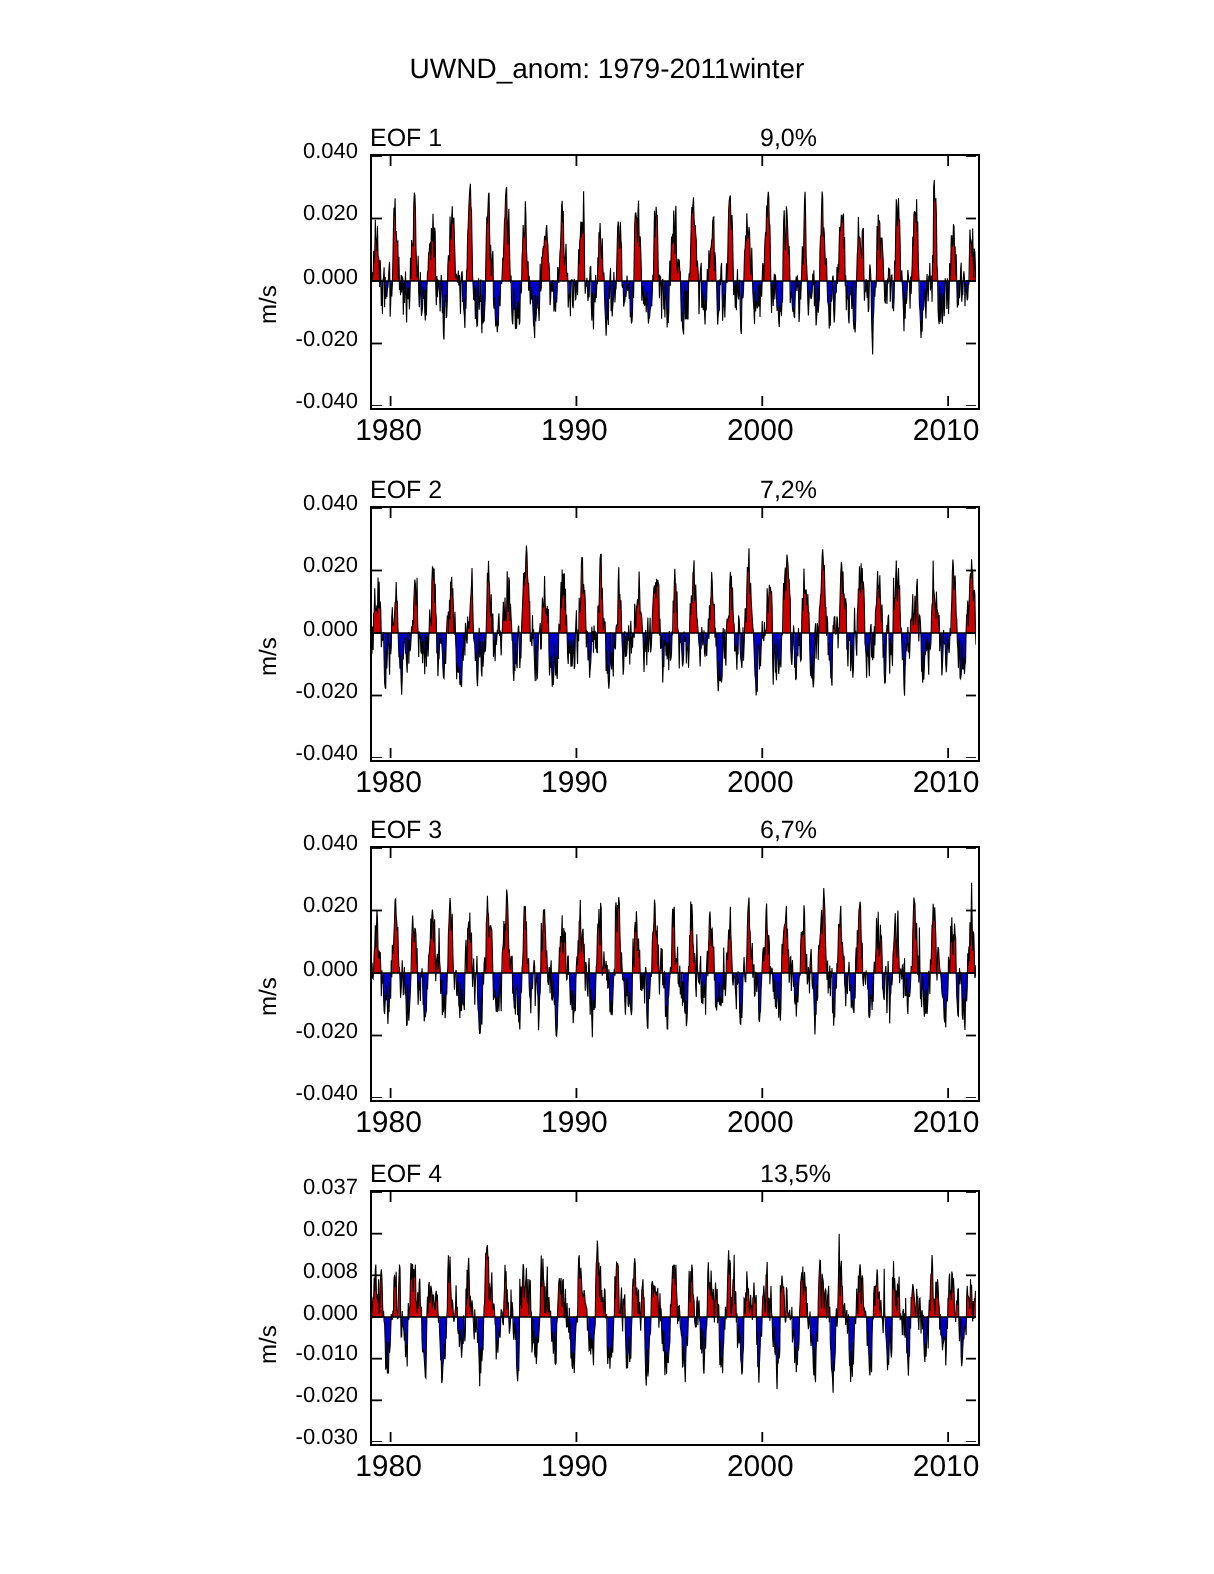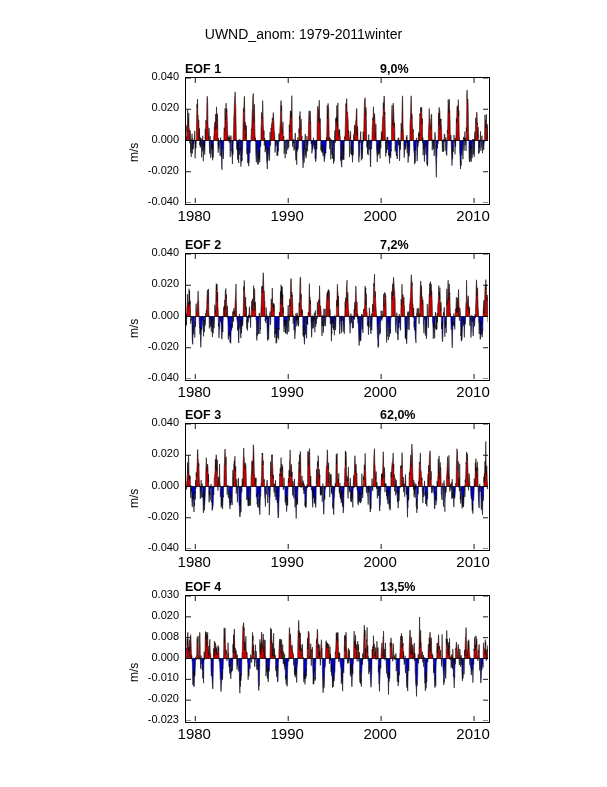--- a/index.html
+++ b/index.html
@@ -35,21 +35,20 @@
     border: 1.5px solid #000;
     box-sizing: border-box;
     background: #fff;
     overflow: hidden;
   }
   .panel-label {
     position: absolute;
     font-size: 12.5px;
     color: #000;
     white-space: nowrap;
-    font-weight: bold;
   }
   .panel-label.left { text-align: left; }
   .panel-label.right { text-align: left; }
   .ylabel {
     position: absolute;
     font-size: 12px;
     color: #000;
     transform: rotate(-90deg);
     transform-origin: 50% 50%;
     white-space: nowrap;
@@ -134,21 +133,21 @@
         <line x1="195.13846153846154" x2="195.13846153846154" y1="120" y2="125" stroke="#000" stroke-width="0.9"></line>
         <line x1="195.13846153846154" x2="195.13846153846154" y1="0" y2="5" stroke="#000" stroke-width="0.9"></line>
         <line x1="288.0615384615385" x2="288.0615384615385" y1="120" y2="125" stroke="#000" stroke-width="0.9"></line>
         <line x1="288.0615384615385" x2="288.0615384615385" y1="0" y2="5" stroke="#000" stroke-width="0.9"></line>
       </svg>
   </div>
 </div>
 
 <div class="panel" style="top:0;">
   <div class="panel-label left" style="left:185px; top:408px;">EOF 3</div>
-  <div class="panel-label right" style="left:380px; top:408px; width:110px;">62,0%</div>
+  <div class="panel-label right" style="left:380px; top:408px; width:110px;">6,7%</div>
   <div class="ylabel" style="left:114px; top:481px; width:40px;">m/s</div>
   <div class="plot-frame" style="left:185px; top:423px; width:305px; height:128px;">
     <svg class="series" id="svg-2" width="302" height="125" viewBox="0 0 302 125" preserveAspectRatio="none">
         <path d="M0.00,62.50 L0.00,57.32 L0.27,62.50 Z M0.82,62.50 L0.82,60.89 L1.10,52.40 L1.37,50.14 L1.65,38.60 L1.92,49.87 L2.20,41.15 L2.47,31.43 L2.75,35.78 L3.02,51.33 L3.30,55.28 L3.57,51.21 L3.85,55.37 L4.12,51.95 L4.40,60.55 L4.67,62.50 Z M4.95,62.50 L4.95,61.18 L5.22,62.50 Z M9.62,62.50 L9.62,56.08 L9.89,62.50 Z M10.17,62.50 L10.17,48.39 L10.44,53.00 L10.72,50.87 L10.99,42.94 L11.27,36.75 L11.54,25.86 L11.82,25.47 L12.09,34.18 L12.37,36.70 L12.64,41.67 L12.92,39.48 L13.19,52.80 L13.46,59.60 L13.74,59.93 L14.01,62.50 Z M15.11,62.50 L15.11,56.09 L15.39,62.50 Z M16.21,62.50 L16.21,59.56 L16.49,62.50 Z M19.79,62.50 L19.79,48.56 L20.06,40.34 L20.33,33.70 L20.61,40.97 L20.88,42.48 L21.16,47.07 L21.43,40.00 L21.71,40.67 L21.98,43.49 L22.26,58.02 L22.53,50.05 L22.81,62.50 Z M24.46,62.50 L24.46,62.40 L24.73,62.50 Z M25.01,62.50 L25.01,60.08 L25.28,62.50 Z M28.30,62.50 L28.30,53.64 L28.58,53.06 L28.85,50.00 L29.13,46.15 L29.40,35.24 L29.68,45.41 L29.95,33.54 L30.23,30.78 L30.50,33.97 L30.78,47.07 L31.05,37.91 L31.33,35.69 L31.60,53.11 L31.88,62.50 Z M32.15,62.50 L32.15,57.58 L32.43,55.22 L32.70,52.87 L32.98,60.70 L33.25,59.49 L33.53,39.95 L33.80,56.70 L34.07,59.64 L34.35,62.50 Z M37.92,62.50 L37.92,59.78 L38.20,43.13 L38.47,37.82 L38.75,30.28 L39.02,24.97 L39.30,29.66 L39.57,40.68 L39.85,41.35 L40.12,32.83 L40.39,50.72 L40.67,60.89 L40.94,62.22 L41.22,62.50 Z M41.77,62.50 L41.77,62.40 L42.04,60.98 L42.32,62.50 Z M46.72,62.50 L46.72,51.83 L46.99,45.88 L47.26,59.42 L47.54,61.78 L47.81,40.26 L48.09,39.57 L48.36,36.72 L48.64,45.84 L48.91,32.30 L49.19,47.51 L49.46,45.06 L49.74,42.31 L50.01,58.03 L50.29,62.50 Z M50.56,62.50 L50.56,61.70 L50.84,55.20 L51.11,62.50 Z M52.21,62.50 L52.21,61.68 L52.49,53.97 L52.76,62.50 Z M55.51,62.50 L55.51,61.97 L55.78,62.50 Z M56.06,62.50 L56.06,58.01 L56.33,54.59 L56.61,61.86 L56.88,60.61 L57.16,37.71 L57.43,33.93 L57.71,23.93 L57.98,32.22 L58.26,33.46 L58.53,44.78 L58.81,41.31 L59.08,38.98 L59.36,38.89 L59.63,40.22 L59.91,40.94 L60.18,51.96 L60.45,62.50 Z M65.13,62.50 L65.13,52.18 L65.40,49.99 L65.68,47.74 L65.95,36.55 L66.23,50.58 L66.50,37.87 L66.78,41.39 L67.05,31.63 L67.32,20.78 L67.60,23.31 L67.87,28.71 L68.15,39.97 L68.42,51.78 L68.70,51.32 L68.97,58.98 L69.25,60.82 L69.52,54.08 L69.80,57.89 L70.07,53.82 L70.35,62.50 Z M75.02,62.50 L75.02,60.24 L75.29,57.74 L75.57,51.19 L75.84,37.34 L76.12,29.04 L76.39,30.72 L76.67,29.04 L76.94,41.00 L77.22,36.63 L77.49,54.23 L77.77,57.93 L78.04,56.84 L78.32,55.17 L78.59,62.50 Z M80.79,62.50 L80.79,59.91 L81.06,56.01 L81.34,59.32 L81.61,62.50 Z M84.36,62.50 L84.36,62.18 L84.64,37.55 L84.91,51.84 L85.19,51.03 L85.46,38.53 L85.74,30.75 L86.01,32.91 L86.29,30.68 L86.56,39.13 L86.84,45.58 L87.11,54.70 L87.38,51.11 L87.66,59.82 L87.93,62.50 Z M88.48,62.50 L88.48,59.83 L88.76,59.82 L89.03,62.50 Z M89.31,62.50 L89.31,60.77 L89.58,56.16 L89.86,62.50 Z M93.43,62.50 L93.43,60.82 L93.71,49.68 L93.98,51.79 L94.25,44.06 L94.53,47.38 L94.80,43.94 L95.08,33.57 L95.35,52.72 L95.63,50.71 L95.90,39.99 L96.18,47.19 L96.45,42.11 L96.73,42.68 L97.00,60.31 L97.28,62.50 Z M97.83,62.50 L97.83,54.72 L98.10,53.70 L98.38,62.50 Z M98.65,62.50 L98.65,62.04 L98.93,62.50 Z M102.22,62.50 L102.22,58.15 L102.50,54.18 L102.77,58.63 L103.05,46.14 L103.32,52.99 L103.60,36.69 L103.87,36.27 L104.15,25.88 L104.42,42.97 L104.70,51.81 L104.97,45.25 L105.25,41.76 L105.52,40.34 L105.80,52.75 L106.07,47.89 L106.35,58.45 L106.62,62.50 Z M106.90,62.50 L106.90,56.95 L107.17,58.75 L107.44,62.50 Z M108.27,62.50 L108.27,60.36 L108.54,54.99 L108.82,62.50 Z M112.12,62.50 L112.12,59.46 L112.39,57.65 L112.67,44.25 L112.94,37.82 L113.22,39.98 L113.49,30.49 L113.77,44.72 L114.04,48.74 L114.31,27.44 L114.59,30.27 L114.86,51.14 L115.14,62.50 Z M115.41,62.50 L115.41,59.70 L115.69,60.51 L115.96,51.82 L116.24,58.62 L116.51,59.85 L116.79,59.30 L117.06,56.53 L117.34,62.50 Z M117.61,62.50 L117.61,58.46 L117.89,62.50 Z M118.44,62.50 L118.44,60.66 L118.71,62.50 Z M121.18,62.50 L121.18,60.34 L121.46,62.50 Z M121.73,62.50 L121.73,30.53 L122.01,27.09 L122.28,32.53 L122.56,42.11 L122.83,28.52 L123.11,30.24 L123.38,24.58 L123.66,27.72 L123.93,41.58 L124.21,50.87 L124.48,61.69 L124.76,52.17 L125.03,59.63 L125.31,62.50 Z M130.25,62.50 L130.25,59.22 L130.53,45.24 L130.80,56.55 L131.08,59.69 L131.35,40.16 L131.63,37.03 L131.90,42.10 L132.18,31.60 L132.45,36.75 L132.73,51.49 L133.00,48.87 L133.28,45.27 L133.55,54.91 L133.83,50.91 L134.10,62.50 Z M136.02,62.50 L136.02,62.42 L136.30,62.50 Z M136.85,62.50 L136.85,59.52 L137.12,62.29 L137.40,62.50 Z M139.87,62.50 L139.87,61.61 L140.15,46.68 L140.42,42.12 L140.70,41.65 L140.97,36.80 L141.24,25.82 L141.52,28.37 L141.79,42.64 L142.07,42.12 L142.34,45.15 L142.62,38.79 L142.89,58.82 L143.17,48.31 L143.44,61.64 L143.72,62.50 Z M143.99,62.50 L143.99,62.25 L144.27,57.87 L144.54,50.00 L144.82,61.12 L145.09,50.51 L145.37,62.50 Z M146.19,62.50 L146.19,61.42 L146.47,62.50 Z M149.21,62.50 L149.21,59.37 L149.49,61.89 L149.76,59.07 L150.04,39.08 L150.31,30.36 L150.59,39.60 L150.86,31.37 L151.14,29.42 L151.41,48.84 L151.69,58.44 L151.96,56.97 L152.24,55.02 L152.51,56.80 L152.79,49.33 L153.06,62.50 Z M153.89,62.50 L153.89,58.81 L154.16,62.50 Z M154.98,62.50 L154.98,61.86 L155.26,62.50 Z M158.28,62.50 L158.28,59.02 L158.56,59.60 L158.83,43.72 L159.11,43.55 L159.38,26.80 L159.66,41.25 L159.93,28.02 L160.21,34.12 L160.48,47.36 L160.76,50.29 L161.03,57.34 L161.30,52.49 L161.58,56.04 L161.85,62.50 Z M162.40,62.50 L162.40,43.09 L162.68,58.58 L162.95,62.50 Z M164.05,62.50 L164.05,58.81 L164.33,53.99 L164.60,62.50 Z M167.35,62.50 L167.35,58.27 L167.63,51.44 L167.90,62.50 Z M168.17,62.50 L168.17,52.19 L168.45,44.77 L168.72,34.26 L169.00,31.72 L169.27,38.47 L169.55,48.95 L169.82,40.68 L170.10,40.28 L170.37,48.36 L170.65,50.65 L170.92,49.35 L171.20,62.50 Z M175.87,62.50 L175.87,49.75 L176.14,62.50 Z M177.24,62.50 L177.24,52.31 L177.52,52.97 L177.79,55.96 L178.07,47.21 L178.34,40.73 L178.62,45.72 L178.89,39.52 L179.17,29.34 L179.44,43.22 L179.72,50.06 L179.99,57.19 L180.27,62.50 Z M183.01,62.50 L183.01,61.60 L183.29,62.50 Z M185.76,62.50 L185.76,61.54 L186.04,54.52 L186.31,62.50 Z M187.14,62.50 L187.14,58.75 L187.41,53.62 L187.69,39.59 L187.96,31.22 L188.23,27.60 L188.51,24.73 L188.78,40.09 L189.06,41.87 L189.33,49.91 L189.61,55.69 L189.88,53.29 L190.16,47.55 L190.43,62.50 Z M190.71,62.50 L190.71,60.12 L190.98,58.16 L191.26,62.50 Z M191.81,62.50 L191.81,61.93 L192.08,62.50 Z M195.10,62.50 L195.10,59.09 L195.38,52.65 L195.65,49.80 L195.93,56.56 L196.20,49.46 L196.48,53.75 L196.75,43.46 L197.03,31.79 L197.30,27.72 L197.58,40.79 L197.85,44.36 L198.13,53.35 L198.40,43.52 L198.68,47.88 L198.95,62.50 Z M199.23,62.50 L199.23,59.01 L199.50,61.29 L199.78,62.50 Z M200.05,62.50 L200.05,59.95 L200.33,62.50 Z M205.00,62.50 L205.00,48.02 L205.27,53.10 L205.55,46.76 L205.82,42.26 L206.10,39.37 L206.37,38.28 L206.65,37.83 L206.92,33.40 L207.20,28.97 L207.47,45.06 L207.75,40.24 L208.02,53.79 L208.29,50.66 L208.57,62.50 Z M209.12,62.50 L209.12,54.66 L209.39,54.41 L209.67,62.50 Z M209.94,62.50 L209.94,59.21 L210.22,56.05 L210.49,62.50 Z M213.79,62.50 L213.79,62.48 L214.07,62.50 Z M214.34,62.50 L214.34,48.86 L214.62,42.00 L214.89,44.39 L215.16,41.39 L215.44,43.54 L215.71,42.72 L215.99,28.62 L216.26,32.04 L216.54,48.52 L216.81,57.79 L217.09,62.50 Z M217.36,62.50 L217.36,53.06 L217.64,62.50 Z M218.19,62.50 L218.19,59.47 L218.46,62.07 L218.74,62.50 Z M219.01,62.50 L219.01,58.30 L219.29,54.22 L219.56,50.51 L219.84,59.55 L220.11,62.50 Z M223.13,62.50 L223.13,53.55 L223.41,48.40 L223.68,50.82 L223.96,45.59 L224.23,42.49 L224.51,36.24 L224.78,30.85 L225.06,42.95 L225.33,37.36 L225.61,29.00 L225.88,20.02 L226.16,25.34 L226.43,30.67 L226.71,44.71 L226.98,53.73 L227.26,59.86 L227.53,62.50 Z M227.81,62.50 L227.81,56.20 L228.08,62.50 Z M228.35,62.50 L228.35,61.77 L228.63,62.50 Z M228.90,62.50 L228.90,58.80 L229.18,62.50 Z M229.45,62.50 L229.45,61.57 L229.73,62.50 Z M230.00,62.50 L230.00,60.03 L230.28,62.50 Z M232.48,62.50 L232.48,57.52 L232.75,60.20 L233.03,50.91 L233.30,38.03 L233.58,38.66 L233.85,39.59 L234.13,33.03 L234.40,28.86 L234.68,44.53 L234.95,47.83 L235.22,47.55 L235.50,52.48 L235.77,56.17 L236.05,53.87 L236.32,62.50 Z M238.25,62.50 L238.25,61.96 L238.52,56.85 L238.80,62.50 Z M241.82,62.50 L241.82,55.93 L242.09,49.73 L242.37,61.25 L242.64,41.07 L242.92,48.15 L243.19,40.16 L243.47,31.18 L243.74,29.77 L244.02,26.84 L244.29,29.40 L244.57,43.83 L244.84,55.53 L245.12,47.34 L245.39,62.50 Z M246.22,62.50 L246.22,61.88 L246.49,62.50 Z M247.04,62.50 L247.04,61.22 L247.32,62.50 Z M250.89,62.50 L250.89,62.12 L251.16,56.85 L251.44,62.45 L251.71,56.95 L251.99,50.28 L252.26,34.99 L252.54,44.70 L252.81,50.58 L253.09,31.88 L253.36,45.74 L253.64,54.28 L253.91,51.57 L254.19,38.33 L254.46,45.31 L254.74,43.80 L255.01,53.29 L255.28,62.50 Z M256.66,62.50 L256.66,61.34 L256.93,59.02 L257.21,62.50 Z M258.03,62.50 L258.03,56.45 L258.31,62.50 Z M260.51,62.50 L260.51,52.74 L260.78,50.49 L261.06,45.53 L261.33,39.53 L261.61,32.67 L261.88,42.49 L262.15,51.38 L262.43,54.84 L262.70,36.87 L262.98,31.32 L263.25,48.80 L263.53,57.25 L263.80,62.50 Z M264.35,62.50 L264.35,60.21 L264.63,62.01 L264.90,62.50 Z M265.18,62.50 L265.18,58.80 L265.45,58.40 L265.73,62.50 Z M266.28,62.50 L266.28,55.16 L266.55,62.50 Z M269.57,62.50 L269.57,59.27 L269.85,59.47 L270.12,59.09 L270.40,42.24 L270.67,33.19 L270.95,24.74 L271.22,26.85 L271.50,27.96 L271.77,45.14 L272.05,45.62 L272.32,37.34 L272.60,51.62 L272.87,62.50 Z M273.15,62.50 L273.15,53.87 L273.42,62.50 Z M273.70,62.50 L273.70,39.70 L273.97,61.12 L274.25,62.50 Z M278.37,62.50 L278.37,61.41 L278.64,62.50 Z M279.19,62.50 L279.19,55.73 L279.47,58.36 L279.74,51.02 L280.02,38.32 L280.29,40.13 L280.57,27.89 L280.84,32.19 L281.12,36.58 L281.39,29.62 L281.67,37.73 L281.94,45.14 L282.21,59.06 L282.49,62.50 Z M282.76,62.50 L282.76,53.42 L283.04,49.48 L283.31,50.82 L283.59,56.23 L283.86,60.18 L284.14,62.14 L284.41,62.50 Z M288.26,62.50 L288.26,54.44 L288.54,57.48 L288.81,62.11 L289.08,54.35 L289.36,38.93 L289.63,47.17 L289.91,34.66 L290.18,46.11 L290.46,53.44 L290.73,43.19 L291.01,46.63 L291.28,37.75 L291.56,43.42 L291.83,44.61 L292.11,62.50 Z M293.76,62.50 L293.76,59.99 L294.03,62.50 Z M294.31,62.50 L294.31,62.37 L294.58,62.50 Z M297.88,62.50 L297.88,52.58 L298.15,58.83 L298.43,49.29 L298.70,56.56 L298.98,37.16 L299.25,48.92 L299.53,36.07 L299.80,17.37 L300.08,37.17 L300.35,51.41 L300.63,41.71 L300.90,42.99 L301.18,53.71 L301.45,62.50 Z M302.00,62.50 L302.00,58.47 L302.00,62.50 Z" fill="#cc0000" stroke="none"></path>
         <path d="M0.27,62.50 L0.27,65.08 L0.55,65.42 L0.82,62.50 Z M4.67,62.50 L4.67,73.99 L4.95,62.50 Z M5.22,62.50 L5.22,67.90 L5.50,63.68 L5.77,73.57 L6.05,81.33 L6.32,82.94 L6.60,76.62 L6.87,72.64 L7.14,76.16 L7.42,68.96 L7.69,78.99 L7.97,88.01 L8.24,78.52 L8.52,82.14 L8.79,71.35 L9.07,67.23 L9.34,75.35 L9.62,62.50 Z M9.89,62.50 L9.89,64.60 L10.17,62.50 Z M14.01,62.50 L14.01,65.77 L14.29,74.88 L14.56,71.16 L14.84,65.25 L15.11,62.50 Z M15.39,62.50 L15.39,63.38 L15.66,73.61 L15.94,64.91 L16.21,62.50 Z M16.49,62.50 L16.49,73.25 L16.76,70.24 L17.04,76.57 L17.31,88.90 L17.59,88.20 L17.86,68.06 L18.14,81.21 L18.41,86.31 L18.69,80.93 L18.96,76.29 L19.24,69.97 L19.51,62.91 L19.79,62.50 Z M22.81,62.50 L22.81,68.01 L23.08,78.42 L23.36,66.94 L23.63,71.27 L23.91,68.29 L24.18,76.50 L24.46,62.50 Z M24.73,62.50 L24.73,64.75 L25.01,62.50 Z M25.28,62.50 L25.28,64.83 L25.56,78.39 L25.83,76.87 L26.11,86.67 L26.38,83.58 L26.66,84.63 L26.93,82.40 L27.20,81.04 L27.48,68.12 L27.75,70.75 L28.03,63.83 L28.30,62.50 Z M31.88,62.50 L31.88,66.56 L32.15,62.50 Z M34.35,62.50 L34.35,72.93 L34.62,67.82 L34.90,65.84 L35.17,83.57 L35.45,73.58 L35.72,82.08 L36.00,77.05 L36.27,73.36 L36.55,85.11 L36.82,80.64 L37.10,71.38 L37.37,73.20 L37.65,62.91 L37.92,62.50 Z M41.22,62.50 L41.22,70.82 L41.49,64.12 L41.77,62.50 Z M42.32,62.50 L42.32,73.24 L42.59,74.07 L42.87,66.37 L43.14,67.73 L43.42,78.51 L43.69,79.85 L43.97,85.05 L44.24,67.70 L44.52,81.26 L44.79,81.25 L45.07,70.63 L45.34,76.09 L45.62,78.59 L45.89,77.76 L46.17,80.98 L46.44,64.04 L46.72,62.50 Z M50.29,62.50 L50.29,69.53 L50.56,62.50 Z M51.11,62.50 L51.11,66.58 L51.39,78.35 L51.66,67.83 L51.94,63.37 L52.21,62.50 Z M52.76,62.50 L52.76,72.92 L53.04,80.83 L53.31,82.18 L53.59,90.31 L53.86,92.97 L54.13,92.22 L54.41,87.28 L54.68,74.90 L54.96,88.29 L55.23,73.21 L55.51,62.50 Z M55.78,62.50 L55.78,68.30 L56.06,62.50 Z M60.45,62.50 L60.45,62.88 L60.73,75.96 L61.00,73.78 L61.28,74.27 L61.55,70.75 L61.83,77.17 L62.10,81.92 L62.38,74.63 L62.65,82.16 L62.93,77.40 L63.20,73.39 L63.48,81.63 L63.75,70.08 L64.03,63.86 L64.30,72.23 L64.58,81.56 L64.85,63.67 L65.13,62.50 Z M70.35,62.50 L70.35,72.85 L70.62,69.82 L70.90,75.52 L71.17,80.21 L71.45,78.54 L71.72,83.25 L72.00,70.48 L72.27,70.71 L72.55,68.13 L72.82,83.58 L73.10,75.17 L73.37,86.84 L73.65,87.28 L73.92,90.75 L74.19,77.78 L74.47,71.44 L74.74,72.24 L75.02,62.50 Z M78.59,62.50 L78.59,69.09 L78.87,73.89 L79.14,75.45 L79.42,82.63 L79.69,69.06 L79.97,67.25 L80.24,70.53 L80.52,63.37 L80.79,62.50 Z M81.61,62.50 L81.61,78.98 L81.89,68.45 L82.16,64.83 L82.44,62.85 L82.71,71.11 L82.99,74.37 L83.26,91.16 L83.54,84.41 L83.81,74.19 L84.09,72.05 L84.36,62.50 Z M87.93,62.50 L87.93,67.00 L88.21,68.55 L88.48,62.50 Z M89.03,62.50 L89.03,72.68 L89.31,62.50 Z M89.86,62.50 L89.86,75.35 L90.13,76.19 L90.41,73.46 L90.68,66.26 L90.96,74.73 L91.23,78.60 L91.51,76.15 L91.78,87.60 L92.06,93.63 L92.33,94.06 L92.61,89.73 L92.88,79.27 L93.16,73.03 L93.43,62.50 Z M97.28,62.50 L97.28,65.87 L97.55,65.61 L97.83,62.50 Z M98.38,62.50 L98.38,63.44 L98.65,62.50 Z M98.93,62.50 L98.93,69.06 L99.20,78.43 L99.48,70.85 L99.75,75.40 L100.03,81.04 L100.30,71.37 L100.58,87.67 L100.85,83.14 L101.12,81.18 L101.40,73.70 L101.67,81.56 L101.95,65.43 L102.22,62.50 Z M106.62,62.50 L106.62,71.37 L106.90,62.50 Z M107.44,62.50 L107.44,67.87 L107.72,71.91 L107.99,74.33 L108.27,62.50 Z M108.82,62.50 L108.82,70.84 L109.09,83.39 L109.37,70.62 L109.64,74.25 L109.92,85.82 L110.19,94.56 L110.47,77.62 L110.74,76.00 L111.02,80.97 L111.29,74.63 L111.57,80.13 L111.84,68.36 L112.12,62.50 Z M115.14,62.50 L115.14,63.87 L115.41,62.50 Z M117.34,62.50 L117.34,66.25 L117.61,62.50 Z M117.89,62.50 L117.89,70.04 L118.16,69.86 L118.44,62.50 Z M118.71,62.50 L118.71,67.57 L118.99,82.07 L119.26,77.78 L119.54,83.41 L119.81,76.17 L120.09,83.58 L120.36,76.73 L120.64,68.11 L120.91,63.15 L121.18,62.50 Z M121.46,62.50 L121.46,63.90 L121.73,62.50 Z M125.31,62.50 L125.31,65.65 L125.58,66.06 L125.86,64.41 L126.13,68.96 L126.41,76.45 L126.68,83.32 L126.96,76.76 L127.23,65.10 L127.51,74.07 L127.78,64.58 L128.05,78.59 L128.33,79.47 L128.60,77.67 L128.88,71.91 L129.15,76.72 L129.43,81.19 L129.70,83.55 L129.98,80.51 L130.25,62.50 Z M134.10,62.50 L134.10,64.21 L134.37,71.10 L134.65,62.96 L134.92,71.46 L135.20,64.09 L135.47,70.59 L135.75,63.50 L136.02,62.50 Z M136.30,62.50 L136.30,77.79 L136.57,63.38 L136.85,62.50 Z M137.40,62.50 L137.40,82.24 L137.67,89.59 L137.95,90.36 L138.22,75.14 L138.50,71.22 L138.77,75.63 L139.05,68.62 L139.32,63.28 L139.60,64.50 L139.87,62.50 Z M143.72,62.50 L143.72,73.19 L143.99,62.50 Z M145.37,62.50 L145.37,68.62 L145.64,64.40 L145.92,70.29 L146.19,62.50 Z M146.47,62.50 L146.47,68.39 L146.74,84.43 L147.02,83.71 L147.29,78.73 L147.57,90.42 L147.84,90.53 L148.11,75.18 L148.39,73.56 L148.66,67.22 L148.94,64.31 L149.21,62.50 Z M153.06,62.50 L153.06,67.68 L153.34,67.59 L153.61,69.64 L153.89,62.50 Z M154.16,62.50 L154.16,73.19 L154.43,69.28 L154.71,75.20 L154.98,62.50 Z M155.26,62.50 L155.26,78.97 L155.53,66.60 L155.81,77.28 L156.08,67.27 L156.36,81.44 L156.63,82.79 L156.91,76.25 L157.18,89.08 L157.46,86.51 L157.73,80.51 L158.01,68.14 L158.28,62.50 Z M161.85,62.50 L161.85,69.35 L162.13,74.47 L162.40,62.50 Z M162.95,62.50 L162.95,63.39 L163.23,66.70 L163.50,66.30 L163.78,68.27 L164.05,62.50 Z M164.60,62.50 L164.60,74.92 L164.88,77.48 L165.15,66.52 L165.43,78.10 L165.70,69.90 L165.98,74.97 L166.25,68.52 L166.53,68.82 L166.80,83.39 L167.08,66.70 L167.35,62.50 Z M167.90,62.50 L167.90,64.18 L168.17,62.50 Z M171.20,62.50 L171.20,66.19 L171.47,62.63 L171.75,79.17 L172.02,78.77 L172.30,81.20 L172.57,77.05 L172.85,74.91 L173.12,76.81 L173.40,67.05 L173.67,77.57 L173.95,78.49 L174.22,74.39 L174.49,79.11 L174.77,75.96 L175.04,68.32 L175.32,77.49 L175.59,68.27 L175.87,62.50 Z M176.14,62.50 L176.14,70.86 L176.42,63.50 L176.69,74.03 L176.97,68.60 L177.24,62.50 Z M180.27,62.50 L180.27,66.19 L180.54,68.71 L180.82,63.94 L181.09,64.44 L181.36,63.66 L181.64,70.20 L181.91,73.47 L182.19,80.65 L182.46,62.65 L182.74,68.46 L183.01,62.50 Z M183.29,62.50 L183.29,67.24 L183.56,67.92 L183.84,81.92 L184.11,87.78 L184.39,88.06 L184.66,78.19 L184.94,84.95 L185.21,76.31 L185.49,65.05 L185.76,62.50 Z M186.31,62.50 L186.31,63.21 L186.59,66.72 L186.86,66.87 L187.14,62.50 Z M190.43,62.50 L190.43,64.88 L190.71,62.50 Z M191.26,62.50 L191.26,74.33 L191.53,73.59 L191.81,62.50 Z M192.08,62.50 L192.08,62.75 L192.36,71.93 L192.63,66.28 L192.91,62.81 L193.18,70.96 L193.46,85.68 L193.73,86.99 L194.01,82.59 L194.28,81.50 L194.56,70.31 L194.83,65.20 L195.10,62.50 Z M198.95,62.50 L198.95,68.16 L199.23,62.50 Z M199.78,62.50 L199.78,63.14 L200.05,62.50 Z M200.33,62.50 L200.33,63.79 L200.60,72.02 L200.88,65.36 L201.15,75.57 L201.42,66.52 L201.70,79.16 L201.97,79.29 L202.25,80.39 L202.52,75.79 L202.80,71.96 L203.07,66.82 L203.35,84.84 L203.62,75.41 L203.90,79.88 L204.17,86.32 L204.45,80.05 L204.72,62.73 L205.00,62.50 Z M208.57,62.50 L208.57,67.39 L208.84,64.10 L209.12,62.50 Z M209.67,62.50 L209.67,71.48 L209.94,62.50 Z M210.49,62.50 L210.49,63.72 L210.77,69.48 L211.04,66.17 L211.32,76.54 L211.59,78.23 L211.87,73.39 L212.14,84.24 L212.42,77.26 L212.69,67.09 L212.97,77.10 L213.24,69.74 L213.52,65.55 L213.79,62.50 Z M214.07,62.50 L214.07,63.84 L214.34,62.50 Z M217.09,62.50 L217.09,63.05 L217.36,62.50 Z M217.64,62.50 L217.64,68.17 L217.91,66.79 L218.19,62.50 Z M218.74,62.50 L218.74,72.80 L219.01,62.50 Z M220.11,62.50 L220.11,68.55 L220.39,70.56 L220.66,64.28 L220.94,74.62 L221.21,83.55 L221.48,93.30 L221.76,82.36 L222.03,83.37 L222.31,68.48 L222.58,76.37 L222.86,74.86 L223.13,62.50 Z M227.53,62.50 L227.53,65.97 L227.81,62.50 Z M228.08,62.50 L228.08,72.76 L228.35,62.50 Z M228.63,62.50 L228.63,70.17 L228.90,62.50 Z M229.18,62.50 L229.18,74.03 L229.45,62.50 Z M229.73,62.50 L229.73,64.67 L230.00,62.50 Z M230.28,62.50 L230.28,82.59 L230.55,74.95 L230.83,88.88 L231.10,82.34 L231.38,84.77 L231.65,68.65 L231.93,69.29 L232.20,70.24 L232.48,62.50 Z M236.32,62.50 L236.32,67.81 L236.60,70.48 L236.87,79.08 L237.15,67.65 L237.42,64.06 L237.70,72.97 L237.97,64.06 L238.25,62.50 Z M238.80,62.50 L238.80,71.07 L239.07,71.69 L239.35,68.28 L239.62,79.92 L239.90,77.21 L240.17,76.00 L240.45,80.15 L240.72,81.16 L241.00,82.48 L241.27,67.83 L241.55,75.24 L241.82,62.50 Z M245.39,62.50 L245.39,65.06 L245.67,69.07 L245.94,63.88 L246.22,62.50 Z M246.49,62.50 L246.49,63.54 L246.77,68.34 L247.04,62.50 Z M247.32,62.50 L247.32,63.33 L247.59,63.07 L247.87,70.35 L248.14,71.00 L248.41,83.84 L248.69,85.00 L248.96,83.50 L249.24,73.04 L249.51,75.39 L249.79,74.51 L250.06,81.00 L250.34,67.63 L250.61,76.81 L250.89,62.50 Z M255.28,62.50 L255.28,69.87 L255.56,71.05 L255.83,74.42 L256.11,76.00 L256.38,64.13 L256.66,62.50 Z M257.21,62.50 L257.21,72.30 L257.48,82.62 L257.76,69.61 L258.03,62.50 Z M258.31,62.50 L258.31,63.56 L258.58,72.11 L258.86,87.78 L259.13,73.74 L259.41,72.77 L259.68,64.38 L259.96,68.62 L260.23,64.61 L260.51,62.50 Z M263.80,62.50 L263.80,67.58 L264.08,62.65 L264.35,62.50 Z M264.90,62.50 L264.90,65.77 L265.18,62.50 Z M265.73,62.50 L265.73,74.99 L266.00,63.86 L266.28,62.50 Z M266.55,62.50 L266.55,74.13 L266.83,69.12 L267.10,73.99 L267.38,64.95 L267.65,78.98 L267.93,83.04 L268.20,72.26 L268.47,73.61 L268.75,74.46 L269.02,72.26 L269.30,66.99 L269.57,62.50 Z M272.87,62.50 L272.87,63.43 L273.15,62.50 Z M273.42,62.50 L273.42,67.21 L273.70,62.50 Z M274.25,62.50 L274.25,75.59 L274.52,72.56 L274.80,79.56 L275.07,68.75 L275.34,63.98 L275.62,70.41 L275.89,78.77 L276.17,84.42 L276.44,71.51 L276.72,82.75 L276.99,82.20 L277.27,70.56 L277.54,82.95 L277.82,78.21 L278.09,72.47 L278.37,62.50 Z M278.64,62.50 L278.64,64.53 L278.92,73.01 L279.19,62.50 Z M282.49,62.50 L282.49,66.26 L282.76,62.50 Z M284.41,62.50 L284.41,63.55 L284.69,67.21 L284.96,72.23 L285.24,74.38 L285.51,73.99 L285.79,76.34 L286.06,84.74 L286.34,87.20 L286.61,80.06 L286.89,89.77 L287.16,75.66 L287.44,76.63 L287.71,76.28 L287.99,70.10 L288.26,62.50 Z M292.11,62.50 L292.11,63.58 L292.38,73.90 L292.66,78.75 L292.93,83.65 L293.21,84.02 L293.48,68.53 L293.76,62.50 Z M294.03,62.50 L294.03,68.09 L294.31,62.50 Z M294.58,62.50 L294.58,62.70 L294.86,68.51 L295.13,83.42 L295.40,85.83 L295.68,75.80 L295.95,75.59 L296.23,87.05 L296.50,90.97 L296.78,74.54 L297.05,70.36 L297.33,76.71 L297.60,70.26 L297.88,62.50 Z M301.45,62.50 L301.45,65.02 L301.73,63.68 L302.00,62.50 Z " fill="#0000cc" stroke="none"></path>
         <path d="M0.00,57.32 L0.27,65.08 L0.55,65.42 L0.82,60.89 L1.10,52.40 L1.37,50.14 L1.65,38.60 L1.92,49.87 L2.20,41.15 L2.47,31.43 L2.75,35.78 L3.02,51.33 L3.30,55.28 L3.57,51.21 L3.85,55.37 L4.12,51.95 L4.40,60.55 L4.67,73.99 L4.95,61.18 L5.22,67.90 L5.50,63.68 L5.77,73.57 L6.05,81.33 L6.32,82.94 L6.60,76.62 L6.87,72.64 L7.14,76.16 L7.42,68.96 L7.69,78.99 L7.97,88.01 L8.24,78.52 L8.52,82.14 L8.79,71.35 L9.07,67.23 L9.34,75.35 L9.62,56.08 L9.89,64.60 L10.17,48.39 L10.44,53.00 L10.72,50.87 L10.99,42.94 L11.27,36.75 L11.54,25.86 L11.82,25.47 L12.09,34.18 L12.37,36.70 L12.64,41.67 L12.92,39.48 L13.19,52.80 L13.46,59.60 L13.74,59.93 L14.01,65.77 L14.29,74.88 L14.56,71.16 L14.84,65.25 L15.11,56.09 L15.39,63.38 L15.66,73.61 L15.94,64.91 L16.21,59.56 L16.49,73.25 L16.76,70.24 L17.04,76.57 L17.31,88.90 L17.59,88.20 L17.86,68.06 L18.14,81.21 L18.41,86.31 L18.69,80.93 L18.96,76.29 L19.24,69.97 L19.51,62.91 L19.79,48.56 L20.06,40.34 L20.33,33.70 L20.61,40.97 L20.88,42.48 L21.16,47.07 L21.43,40.00 L21.71,40.67 L21.98,43.49 L22.26,58.02 L22.53,50.05 L22.81,68.01 L23.08,78.42 L23.36,66.94 L23.63,71.27 L23.91,68.29 L24.18,76.50 L24.46,62.40 L24.73,64.75 L25.01,60.08 L25.28,64.83 L25.56,78.39 L25.83,76.87 L26.11,86.67 L26.38,83.58 L26.66,84.63 L26.93,82.40 L27.20,81.04 L27.48,68.12 L27.75,70.75 L28.03,63.83 L28.30,53.64 L28.58,53.06 L28.85,50.00 L29.13,46.15 L29.40,35.24 L29.68,45.41 L29.95,33.54 L30.23,30.78 L30.50,33.97 L30.78,47.07 L31.05,37.91 L31.33,35.69 L31.60,53.11 L31.88,66.56 L32.15,57.58 L32.43,55.22 L32.70,52.87 L32.98,60.70 L33.25,59.49 L33.53,39.95 L33.80,56.70 L34.07,59.64 L34.35,72.93 L34.62,67.82 L34.90,65.84 L35.17,83.57 L35.45,73.58 L35.72,82.08 L36.00,77.05 L36.27,73.36 L36.55,85.11 L36.82,80.64 L37.10,71.38 L37.37,73.20 L37.65,62.91 L37.92,59.78 L38.20,43.13 L38.47,37.82 L38.75,30.28 L39.02,24.97 L39.30,29.66 L39.57,40.68 L39.85,41.35 L40.12,32.83 L40.39,50.72 L40.67,60.89 L40.94,62.22 L41.22,70.82 L41.49,64.12 L41.77,62.40 L42.04,60.98 L42.32,73.24 L42.59,74.07 L42.87,66.37 L43.14,67.73 L43.42,78.51 L43.69,79.85 L43.97,85.05 L44.24,67.70 L44.52,81.26 L44.79,81.25 L45.07,70.63 L45.34,76.09 L45.62,78.59 L45.89,77.76 L46.17,80.98 L46.44,64.04 L46.72,51.83 L46.99,45.88 L47.26,59.42 L47.54,61.78 L47.81,40.26 L48.09,39.57 L48.36,36.72 L48.64,45.84 L48.91,32.30 L49.19,47.51 L49.46,45.06 L49.74,42.31 L50.01,58.03 L50.29,69.53 L50.56,61.70 L50.84,55.20 L51.11,66.58 L51.39,78.35 L51.66,67.83 L51.94,63.37 L52.21,61.68 L52.49,53.97 L52.76,72.92 L53.04,80.83 L53.31,82.18 L53.59,90.31 L53.86,92.97 L54.13,92.22 L54.41,87.28 L54.68,74.90 L54.96,88.29 L55.23,73.21 L55.51,61.97 L55.78,68.30 L56.06,58.01 L56.33,54.59 L56.61,61.86 L56.88,60.61 L57.16,37.71 L57.43,33.93 L57.71,23.93 L57.98,32.22 L58.26,33.46 L58.53,44.78 L58.81,41.31 L59.08,38.98 L59.36,38.89 L59.63,40.22 L59.91,40.94 L60.18,51.96 L60.45,62.88 L60.73,75.96 L61.00,73.78 L61.28,74.27 L61.55,70.75 L61.83,77.17 L62.10,81.92 L62.38,74.63 L62.65,82.16 L62.93,77.40 L63.20,73.39 L63.48,81.63 L63.75,70.08 L64.03,63.86 L64.30,72.23 L64.58,81.56 L64.85,63.67 L65.13,52.18 L65.40,49.99 L65.68,47.74 L65.95,36.55 L66.23,50.58 L66.50,37.87 L66.78,41.39 L67.05,31.63 L67.32,20.78 L67.60,23.31 L67.87,28.71 L68.15,39.97 L68.42,51.78 L68.70,51.32 L68.97,58.98 L69.25,60.82 L69.52,54.08 L69.80,57.89 L70.07,53.82 L70.35,72.85 L70.62,69.82 L70.90,75.52 L71.17,80.21 L71.45,78.54 L71.72,83.25 L72.00,70.48 L72.27,70.71 L72.55,68.13 L72.82,83.58 L73.10,75.17 L73.37,86.84 L73.65,87.28 L73.92,90.75 L74.19,77.78 L74.47,71.44 L74.74,72.24 L75.02,60.24 L75.29,57.74 L75.57,51.19 L75.84,37.34 L76.12,29.04 L76.39,30.72 L76.67,29.04 L76.94,41.00 L77.22,36.63 L77.49,54.23 L77.77,57.93 L78.04,56.84 L78.32,55.17 L78.59,69.09 L78.87,73.89 L79.14,75.45 L79.42,82.63 L79.69,69.06 L79.97,67.25 L80.24,70.53 L80.52,63.37 L80.79,59.91 L81.06,56.01 L81.34,59.32 L81.61,78.98 L81.89,68.45 L82.16,64.83 L82.44,62.85 L82.71,71.11 L82.99,74.37 L83.26,91.16 L83.54,84.41 L83.81,74.19 L84.09,72.05 L84.36,62.18 L84.64,37.55 L84.91,51.84 L85.19,51.03 L85.46,38.53 L85.74,30.75 L86.01,32.91 L86.29,30.68 L86.56,39.13 L86.84,45.58 L87.11,54.70 L87.38,51.11 L87.66,59.82 L87.93,67.00 L88.21,68.55 L88.48,59.83 L88.76,59.82 L89.03,72.68 L89.31,60.77 L89.58,56.16 L89.86,75.35 L90.13,76.19 L90.41,73.46 L90.68,66.26 L90.96,74.73 L91.23,78.60 L91.51,76.15 L91.78,87.60 L92.06,93.63 L92.33,94.06 L92.61,89.73 L92.88,79.27 L93.16,73.03 L93.43,60.82 L93.71,49.68 L93.98,51.79 L94.25,44.06 L94.53,47.38 L94.80,43.94 L95.08,33.57 L95.35,52.72 L95.63,50.71 L95.90,39.99 L96.18,47.19 L96.45,42.11 L96.73,42.68 L97.00,60.31 L97.28,65.87 L97.55,65.61 L97.83,54.72 L98.10,53.70 L98.38,63.44 L98.65,62.04 L98.93,69.06 L99.20,78.43 L99.48,70.85 L99.75,75.40 L100.03,81.04 L100.30,71.37 L100.58,87.67 L100.85,83.14 L101.12,81.18 L101.40,73.70 L101.67,81.56 L101.95,65.43 L102.22,58.15 L102.50,54.18 L102.77,58.63 L103.05,46.14 L103.32,52.99 L103.60,36.69 L103.87,36.27 L104.15,25.88 L104.42,42.97 L104.70,51.81 L104.97,45.25 L105.25,41.76 L105.52,40.34 L105.80,52.75 L106.07,47.89 L106.35,58.45 L106.62,71.37 L106.90,56.95 L107.17,58.75 L107.44,67.87 L107.72,71.91 L107.99,74.33 L108.27,60.36 L108.54,54.99 L108.82,70.84 L109.09,83.39 L109.37,70.62 L109.64,74.25 L109.92,85.82 L110.19,94.56 L110.47,77.62 L110.74,76.00 L111.02,80.97 L111.29,74.63 L111.57,80.13 L111.84,68.36 L112.12,59.46 L112.39,57.65 L112.67,44.25 L112.94,37.82 L113.22,39.98 L113.49,30.49 L113.77,44.72 L114.04,48.74 L114.31,27.44 L114.59,30.27 L114.86,51.14 L115.14,63.87 L115.41,59.70 L115.69,60.51 L115.96,51.82 L116.24,58.62 L116.51,59.85 L116.79,59.30 L117.06,56.53 L117.34,66.25 L117.61,58.46 L117.89,70.04 L118.16,69.86 L118.44,60.66 L118.71,67.57 L118.99,82.07 L119.26,77.78 L119.54,83.41 L119.81,76.17 L120.09,83.58 L120.36,76.73 L120.64,68.11 L120.91,63.15 L121.18,60.34 L121.46,63.90 L121.73,30.53 L122.01,27.09 L122.28,32.53 L122.56,42.11 L122.83,28.52 L123.11,30.24 L123.38,24.58 L123.66,27.72 L123.93,41.58 L124.21,50.87 L124.48,61.69 L124.76,52.17 L125.03,59.63 L125.31,65.65 L125.58,66.06 L125.86,64.41 L126.13,68.96 L126.41,76.45 L126.68,83.32 L126.96,76.76 L127.23,65.10 L127.51,74.07 L127.78,64.58 L128.05,78.59 L128.33,79.47 L128.60,77.67 L128.88,71.91 L129.15,76.72 L129.43,81.19 L129.70,83.55 L129.98,80.51 L130.25,59.22 L130.53,45.24 L130.80,56.55 L131.08,59.69 L131.35,40.16 L131.63,37.03 L131.90,42.10 L132.18,31.60 L132.45,36.75 L132.73,51.49 L133.00,48.87 L133.28,45.27 L133.55,54.91 L133.83,50.91 L134.10,64.21 L134.37,71.10 L134.65,62.96 L134.92,71.46 L135.20,64.09 L135.47,70.59 L135.75,63.50 L136.02,62.42 L136.30,77.79 L136.57,63.38 L136.85,59.52 L137.12,62.29 L137.40,82.24 L137.67,89.59 L137.95,90.36 L138.22,75.14 L138.50,71.22 L138.77,75.63 L139.05,68.62 L139.32,63.28 L139.60,64.50 L139.87,61.61 L140.15,46.68 L140.42,42.12 L140.70,41.65 L140.97,36.80 L141.24,25.82 L141.52,28.37 L141.79,42.64 L142.07,42.12 L142.34,45.15 L142.62,38.79 L142.89,58.82 L143.17,48.31 L143.44,61.64 L143.72,73.19 L143.99,62.25 L144.27,57.87 L144.54,50.00 L144.82,61.12 L145.09,50.51 L145.37,68.62 L145.64,64.40 L145.92,70.29 L146.19,61.42 L146.47,68.39 L146.74,84.43 L147.02,83.71 L147.29,78.73 L147.57,90.42 L147.84,90.53 L148.11,75.18 L148.39,73.56 L148.66,67.22 L148.94,64.31 L149.21,59.37 L149.49,61.89 L149.76,59.07 L150.04,39.08 L150.31,30.36 L150.59,39.60 L150.86,31.37 L151.14,29.42 L151.41,48.84 L151.69,58.44 L151.96,56.97 L152.24,55.02 L152.51,56.80 L152.79,49.33 L153.06,67.68 L153.34,67.59 L153.61,69.64 L153.89,58.81 L154.16,73.19 L154.43,69.28 L154.71,75.20 L154.98,61.86 L155.26,78.97 L155.53,66.60 L155.81,77.28 L156.08,67.27 L156.36,81.44 L156.63,82.79 L156.91,76.25 L157.18,89.08 L157.46,86.51 L157.73,80.51 L158.01,68.14 L158.28,59.02 L158.56,59.60 L158.83,43.72 L159.11,43.55 L159.38,26.80 L159.66,41.25 L159.93,28.02 L160.21,34.12 L160.48,47.36 L160.76,50.29 L161.03,57.34 L161.30,52.49 L161.58,56.04 L161.85,69.35 L162.13,74.47 L162.40,43.09 L162.68,58.58 L162.95,63.39 L163.23,66.70 L163.50,66.30 L163.78,68.27 L164.05,58.81 L164.33,53.99 L164.60,74.92 L164.88,77.48 L165.15,66.52 L165.43,78.10 L165.70,69.90 L165.98,74.97 L166.25,68.52 L166.53,68.82 L166.80,83.39 L167.08,66.70 L167.35,58.27 L167.63,51.44 L167.90,64.18 L168.17,52.19 L168.45,44.77 L168.72,34.26 L169.00,31.72 L169.27,38.47 L169.55,48.95 L169.82,40.68 L170.10,40.28 L170.37,48.36 L170.65,50.65 L170.92,49.35 L171.20,66.19 L171.47,62.63 L171.75,79.17 L172.02,78.77 L172.30,81.20 L172.57,77.05 L172.85,74.91 L173.12,76.81 L173.40,67.05 L173.67,77.57 L173.95,78.49 L174.22,74.39 L174.49,79.11 L174.77,75.96 L175.04,68.32 L175.32,77.49 L175.59,68.27 L175.87,49.75 L176.14,70.86 L176.42,63.50 L176.69,74.03 L176.97,68.60 L177.24,52.31 L177.52,52.97 L177.79,55.96 L178.07,47.21 L178.34,40.73 L178.62,45.72 L178.89,39.52 L179.17,29.34 L179.44,43.22 L179.72,50.06 L179.99,57.19 L180.27,66.19 L180.54,68.71 L180.82,63.94 L181.09,64.44 L181.36,63.66 L181.64,70.20 L181.91,73.47 L182.19,80.65 L182.46,62.65 L182.74,68.46 L183.01,61.60 L183.29,67.24 L183.56,67.92 L183.84,81.92 L184.11,87.78 L184.39,88.06 L184.66,78.19 L184.94,84.95 L185.21,76.31 L185.49,65.05 L185.76,61.54 L186.04,54.52 L186.31,63.21 L186.59,66.72 L186.86,66.87 L187.14,58.75 L187.41,53.62 L187.69,39.59 L187.96,31.22 L188.23,27.60 L188.51,24.73 L188.78,40.09 L189.06,41.87 L189.33,49.91 L189.61,55.69 L189.88,53.29 L190.16,47.55 L190.43,64.88 L190.71,60.12 L190.98,58.16 L191.26,74.33 L191.53,73.59 L191.81,61.93 L192.08,62.75 L192.36,71.93 L192.63,66.28 L192.91,62.81 L193.18,70.96 L193.46,85.68 L193.73,86.99 L194.01,82.59 L194.28,81.50 L194.56,70.31 L194.83,65.20 L195.10,59.09 L195.38,52.65 L195.65,49.80 L195.93,56.56 L196.20,49.46 L196.48,53.75 L196.75,43.46 L197.03,31.79 L197.30,27.72 L197.58,40.79 L197.85,44.36 L198.13,53.35 L198.40,43.52 L198.68,47.88 L198.95,68.16 L199.23,59.01 L199.50,61.29 L199.78,63.14 L200.05,59.95 L200.33,63.79 L200.60,72.02 L200.88,65.36 L201.15,75.57 L201.42,66.52 L201.70,79.16 L201.97,79.29 L202.25,80.39 L202.52,75.79 L202.80,71.96 L203.07,66.82 L203.35,84.84 L203.62,75.41 L203.90,79.88 L204.17,86.32 L204.45,80.05 L204.72,62.73 L205.00,48.02 L205.27,53.10 L205.55,46.76 L205.82,42.26 L206.10,39.37 L206.37,38.28 L206.65,37.83 L206.92,33.40 L207.20,28.97 L207.47,45.06 L207.75,40.24 L208.02,53.79 L208.29,50.66 L208.57,67.39 L208.84,64.10 L209.12,54.66 L209.39,54.41 L209.67,71.48 L209.94,59.21 L210.22,56.05 L210.49,63.72 L210.77,69.48 L211.04,66.17 L211.32,76.54 L211.59,78.23 L211.87,73.39 L212.14,84.24 L212.42,77.26 L212.69,67.09 L212.97,77.10 L213.24,69.74 L213.52,65.55 L213.79,62.48 L214.07,63.84 L214.34,48.86 L214.62,42.00 L214.89,44.39 L215.16,41.39 L215.44,43.54 L215.71,42.72 L215.99,28.62 L216.26,32.04 L216.54,48.52 L216.81,57.79 L217.09,63.05 L217.36,53.06 L217.64,68.17 L217.91,66.79 L218.19,59.47 L218.46,62.07 L218.74,72.80 L219.01,58.30 L219.29,54.22 L219.56,50.51 L219.84,59.55 L220.11,68.55 L220.39,70.56 L220.66,64.28 L220.94,74.62 L221.21,83.55 L221.48,93.30 L221.76,82.36 L222.03,83.37 L222.31,68.48 L222.58,76.37 L222.86,74.86 L223.13,53.55 L223.41,48.40 L223.68,50.82 L223.96,45.59 L224.23,42.49 L224.51,36.24 L224.78,30.85 L225.06,42.95 L225.33,37.36 L225.61,29.00 L225.88,20.02 L226.16,25.34 L226.43,30.67 L226.71,44.71 L226.98,53.73 L227.26,59.86 L227.53,65.97 L227.81,56.20 L228.08,72.76 L228.35,61.77 L228.63,70.17 L228.90,58.80 L229.18,74.03 L229.45,61.57 L229.73,64.67 L230.00,60.03 L230.28,82.59 L230.55,74.95 L230.83,88.88 L231.10,82.34 L231.38,84.77 L231.65,68.65 L231.93,69.29 L232.20,70.24 L232.48,57.52 L232.75,60.20 L233.03,50.91 L233.30,38.03 L233.58,38.66 L233.85,39.59 L234.13,33.03 L234.40,28.86 L234.68,44.53 L234.95,47.83 L235.22,47.55 L235.50,52.48 L235.77,56.17 L236.05,53.87 L236.32,67.81 L236.60,70.48 L236.87,79.08 L237.15,67.65 L237.42,64.06 L237.70,72.97 L237.97,64.06 L238.25,61.96 L238.52,56.85 L238.80,71.07 L239.07,71.69 L239.35,68.28 L239.62,79.92 L239.90,77.21 L240.17,76.00 L240.45,80.15 L240.72,81.16 L241.00,82.48 L241.27,67.83 L241.55,75.24 L241.82,55.93 L242.09,49.73 L242.37,61.25 L242.64,41.07 L242.92,48.15 L243.19,40.16 L243.47,31.18 L243.74,29.77 L244.02,26.84 L244.29,29.40 L244.57,43.83 L244.84,55.53 L245.12,47.34 L245.39,65.06 L245.67,69.07 L245.94,63.88 L246.22,61.88 L246.49,63.54 L246.77,68.34 L247.04,61.22 L247.32,63.33 L247.59,63.07 L247.87,70.35 L248.14,71.00 L248.41,83.84 L248.69,85.00 L248.96,83.50 L249.24,73.04 L249.51,75.39 L249.79,74.51 L250.06,81.00 L250.34,67.63 L250.61,76.81 L250.89,62.12 L251.16,56.85 L251.44,62.45 L251.71,56.95 L251.99,50.28 L252.26,34.99 L252.54,44.70 L252.81,50.58 L253.09,31.88 L253.36,45.74 L253.64,54.28 L253.91,51.57 L254.19,38.33 L254.46,45.31 L254.74,43.80 L255.01,53.29 L255.28,69.87 L255.56,71.05 L255.83,74.42 L256.11,76.00 L256.38,64.13 L256.66,61.34 L256.93,59.02 L257.21,72.30 L257.48,82.62 L257.76,69.61 L258.03,56.45 L258.31,63.56 L258.58,72.11 L258.86,87.78 L259.13,73.74 L259.41,72.77 L259.68,64.38 L259.96,68.62 L260.23,64.61 L260.51,52.74 L260.78,50.49 L261.06,45.53 L261.33,39.53 L261.61,32.67 L261.88,42.49 L262.15,51.38 L262.43,54.84 L262.70,36.87 L262.98,31.32 L263.25,48.80 L263.53,57.25 L263.80,67.58 L264.08,62.65 L264.35,60.21 L264.63,62.01 L264.90,65.77 L265.18,58.80 L265.45,58.40 L265.73,74.99 L266.00,63.86 L266.28,55.16 L266.55,74.13 L266.83,69.12 L267.10,73.99 L267.38,64.95 L267.65,78.98 L267.93,83.04 L268.20,72.26 L268.47,73.61 L268.75,74.46 L269.02,72.26 L269.30,66.99 L269.57,59.27 L269.85,59.47 L270.12,59.09 L270.40,42.24 L270.67,33.19 L270.95,24.74 L271.22,26.85 L271.50,27.96 L271.77,45.14 L272.05,45.62 L272.32,37.34 L272.60,51.62 L272.87,63.43 L273.15,53.87 L273.42,67.21 L273.70,39.70 L273.97,61.12 L274.25,75.59 L274.52,72.56 L274.80,79.56 L275.07,68.75 L275.34,63.98 L275.62,70.41 L275.89,78.77 L276.17,84.42 L276.44,71.51 L276.72,82.75 L276.99,82.20 L277.27,70.56 L277.54,82.95 L277.82,78.21 L278.09,72.47 L278.37,61.41 L278.64,64.53 L278.92,73.01 L279.19,55.73 L279.47,58.36 L279.74,51.02 L280.02,38.32 L280.29,40.13 L280.57,27.89 L280.84,32.19 L281.12,36.58 L281.39,29.62 L281.67,37.73 L281.94,45.14 L282.21,59.06 L282.49,66.26 L282.76,53.42 L283.04,49.48 L283.31,50.82 L283.59,56.23 L283.86,60.18 L284.14,62.14 L284.41,63.55 L284.69,67.21 L284.96,72.23 L285.24,74.38 L285.51,73.99 L285.79,76.34 L286.06,84.74 L286.34,87.20 L286.61,80.06 L286.89,89.77 L287.16,75.66 L287.44,76.63 L287.71,76.28 L287.99,70.10 L288.26,54.44 L288.54,57.48 L288.81,62.11 L289.08,54.35 L289.36,38.93 L289.63,47.17 L289.91,34.66 L290.18,46.11 L290.46,53.44 L290.73,43.19 L291.01,46.63 L291.28,37.75 L291.56,43.42 L291.83,44.61 L292.11,63.58 L292.38,73.90 L292.66,78.75 L292.93,83.65 L293.21,84.02 L293.48,68.53 L293.76,59.99 L294.03,68.09 L294.31,62.37 L294.58,62.70 L294.86,68.51 L295.13,83.42 L295.40,85.83 L295.68,75.80 L295.95,75.59 L296.23,87.05 L296.50,90.97 L296.78,74.54 L297.05,70.36 L297.33,76.71 L297.60,70.26 L297.88,52.58 L298.15,58.83 L298.43,49.29 L298.70,56.56 L298.98,37.16 L299.25,48.92 L299.53,36.07 L299.80,17.37 L300.08,37.17 L300.35,51.41 L300.63,41.71 L300.90,42.99 L301.18,53.71 L301.45,65.02 L301.73,63.68 L302.00,58.47 " fill="none" stroke="#000000" stroke-width="0.55"></path>
         <line x1="0" x2="302" y1="62.5" y2="62.5" stroke="#000" stroke-width="0.8"></line>
         <line x1="0" x2="5" y1="125" y2="125" stroke="#000" stroke-width="0.9"></line>
         <line x1="297" x2="302" y1="125" y2="125" stroke="#000" stroke-width="0.9"></line>
         <line x1="0" x2="5" y1="93.75" y2="93.75" stroke="#000" stroke-width="0.9"></line>
@@ -228,24 +227,24 @@
     <div class="xtick" style="left: 453.062px; top: 383px; width: 40px;">2010</div>
     <div class="ytick" style="left: 129px; top: 541px; width: 50px;">-0.040</div>
     <div class="ytick" style="left: 129px; top: 509.75px; width: 50px;">-0.020</div>
     <div class="ytick" style="left: 129px; top: 478.5px; width: 50px;">0.000</div>
     <div class="ytick" style="left: 129px; top: 447.25px; width: 50px;">0.020</div>
     <div class="ytick" style="left: 129px; top: 416px; width: 50px;">0.040</div>
     <div class="xtick" style="left: 174.292px; top: 553px; width: 40px;">1980</div>
     <div class="xtick" style="left: 267.215px; top: 553px; width: 40px;">1990</div>
     <div class="xtick" style="left: 360.138px; top: 553px; width: 40px;">2000</div>
     <div class="xtick" style="left: 453.062px; top: 553px; width: 40px;">2010</div>
-    <div class="ytick" style="left: 129px; top: 713px; width: 50px;">-0.023</div>
+    <div class="ytick" style="left: 129px; top: 713px; width: 50px;">-0.030</div>
     <div class="ytick" style="left: 129px; top: 692.167px; width: 50px;">-0.020</div>
     <div class="ytick" style="left: 129px; top: 671.333px; width: 50px;">-0.010</div>
     <div class="ytick" style="left: 129px; top: 650.5px; width: 50px;">0.000</div>
     <div class="ytick" style="left: 129px; top: 629.667px; width: 50px;">0.008</div>
     <div class="ytick" style="left: 129px; top: 608.833px; width: 50px;">0.020</div>
-    <div class="ytick" style="left: 129px; top: 588px; width: 50px;">0.030</div>
+    <div class="ytick" style="left: 129px; top: 588px; width: 50px;">0.037</div>
     <div class="xtick" style="left: 174.292px; top: 725px; width: 40px;">1980</div>
     <div class="xtick" style="left: 267.215px; top: 725px; width: 40px;">1990</div>
     <div class="xtick" style="left: 360.138px; top: 725px; width: 40px;">2000</div>
     <div class="xtick" style="left: 453.062px; top: 725px; width: 40px;">2010</div>
   </div>
 
 </body></html>

